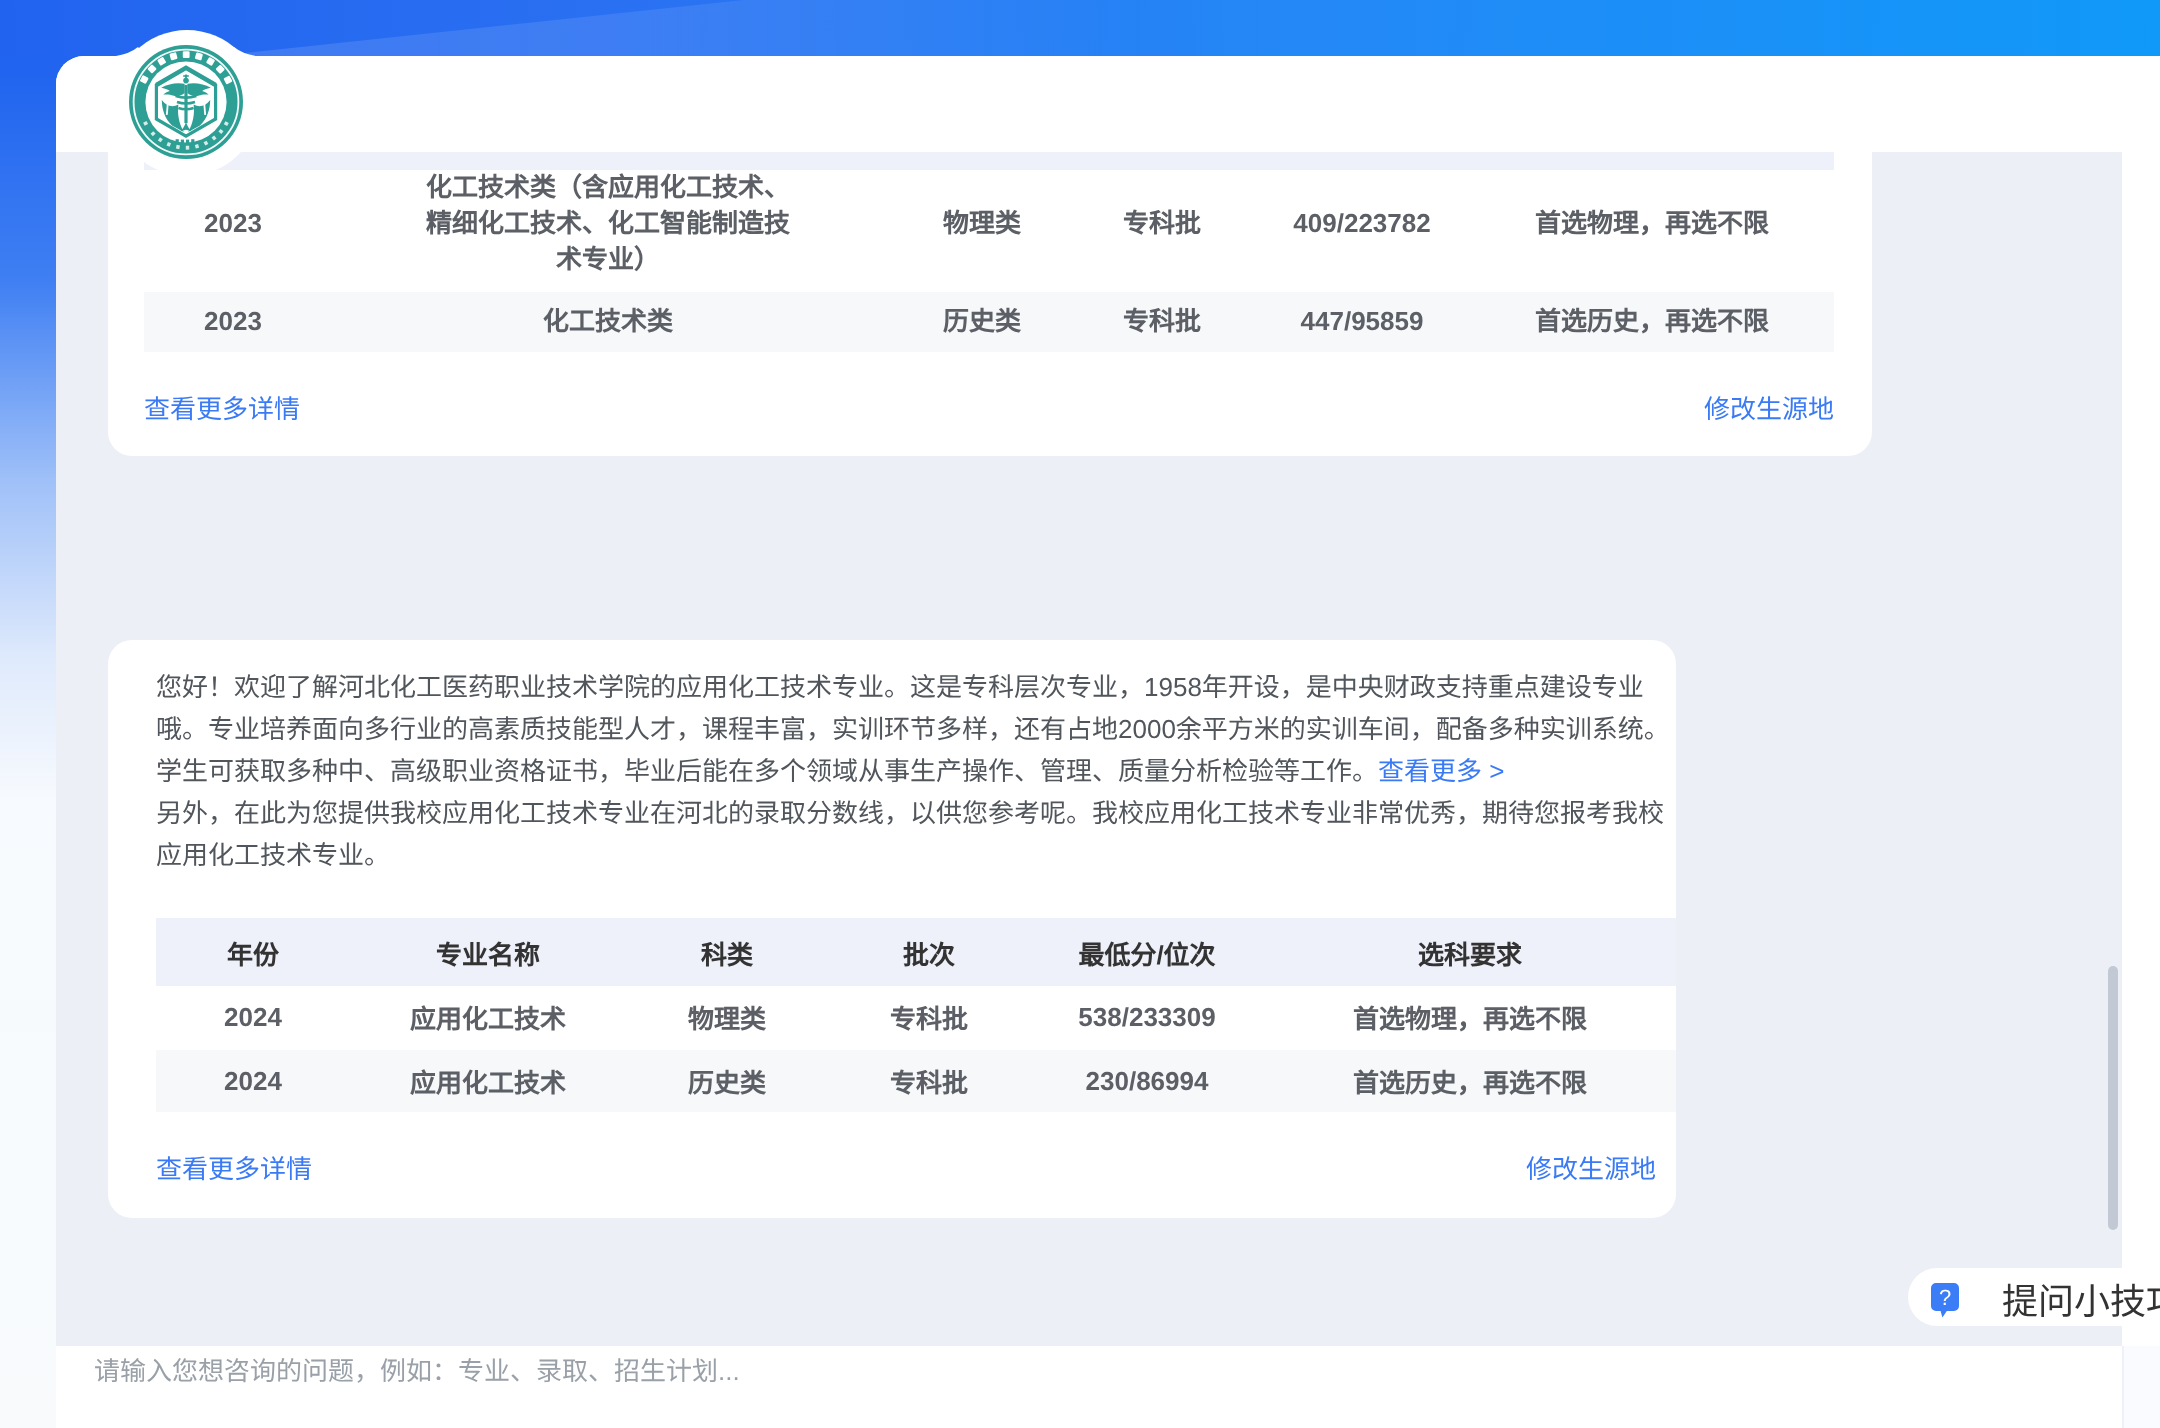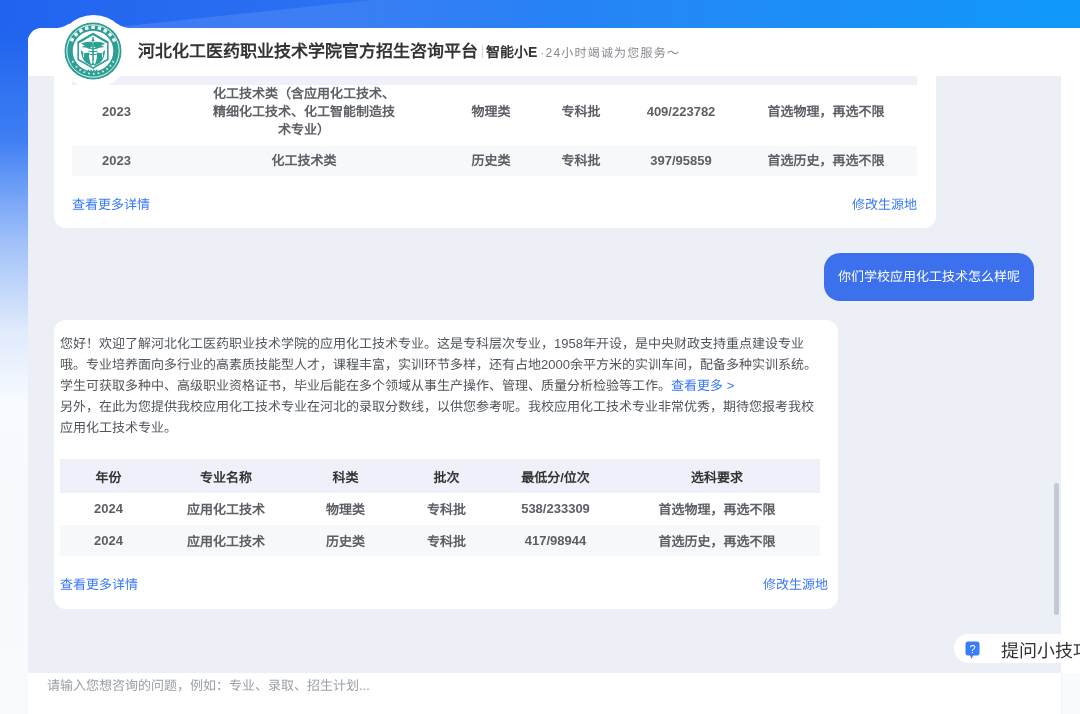--- a/index.html
+++ b/index.html
@@ -21,21 +21,21 @@
 .logo { position:absolute; left:31px; top:-11px; width:68px; height:68px; }
 .logoring { position:absolute; left:28.5px; top:-13.5px; width:73px; height:73px; background:#fff; border-radius:50%; }
 .fillets { position:absolute; left:0; top:-14px; width:200px; height:42px; }
 .htitle { position:absolute; left:110px; top:0; height:48px; line-height:48px; font-size:17px; font-weight:bold; color:#333; white-space:nowrap; }
 .hsep { display:inline-block; width:1px; height:13px; background:#d0d3d8; margin:0 3px 0 4px; vertical-align:-1px; }
 .hsub { font-size:14px; font-weight:bold; color:#333; }
 .hsub2 { font-size:12px; font-weight:normal; color:#85898f; letter-spacing:1.2px; margin-left:3px; }
 
 .card { position:absolute; background:#fff; border-radius:12px; }
 .card1 { left:26px; top:-35px; width:882px; padding:10px 19px 14px 18px; }
-.card2 { left:26px; top:244px; width:784px; padding:13px 10px 15px 6px; }
+.card2 { left:26px; top:244px; width:784px; padding:13px 10px 15px 24px; }
 table { border-collapse:collapse; table-layout:fixed; font-size:13px; color:#5c6066; }
 .t1 { width:845px; }
 .t2 { width:760px; }
 td,th { text-align:center; font-weight:bold; padding:0; }
 .t1 thead th, .t2 thead th { font-weight:bold; color:#333; height:34px; }
 .t1 thead th { color:transparent; }
 .t1 thead, .t2 thead { background:#eef1f9;margin-top:26px; }
 .t1 tbody td { line-height:18px; padding:0 0 7px; } .t1 tbody tr.rowg td { padding:6px 0; }
 .t2 tbody td { height:31.5px; }
 .rowg td { background:#f7f8fa; }
@@ -90,32 +90,31 @@
             <td>物理类</td>
             <td>专科批</td>
             <td>409/223782</td>
             <td>首选物理，再选不限</td>
           </tr>
         <tr class="rowg">
             <td>2023</td>
             <td>化工技术类</td>
             <td>历史类</td>
             <td>专科批</td>
-            <td>397/95859</td>
+            <td>447/95859</td>
             <td>首选历史，再选不限</td>
           </tr>
       </tbody>
     </table>
     <div class="links">
         <a class="lnk" href="#">查看更多详情</a>
         <a class="lnk" href="#">修改生源地</a>
       </div>
   </div>
 
-  <div class="bubble">你们学校应用化工技术怎么样呢</div>
 
   <div class="card card2">
     <div class="para">您好！欢迎了解河北化工医药职业技术学院的应用化工技术专业。这是专科层次专业，1958年开设，是中央财政支持重点建设专业<br>哦。专业培养面向多行业的高素质技能型人才，课程丰富，实训环节多样，还有占地2000余平方米的实训车间，配备多种实训系统。<br>学生可获取多种中、高级职业资格证书，毕业后能在多个领域从事生产操作、管理、质量分析检验等工作。<a class="lnk" href="#">查看更多 &gt;</a><br>另外，在此为您提供我校应用化工技术专业在河北的录取分数线，以供您参考呢。我校应用化工技术专业非常优秀，期待您报考我校<br>应用化工技术专业。</div>
     <div class="t2wrap">
       <table class="t2">
         <colgroup>
             <col style="width:97px">
             <col style="width:138px">
             <col style="width:101px">
             <col style="width:101px">
@@ -139,21 +138,21 @@
               <td>物理类</td>
               <td>专科批</td>
               <td>538/233309</td>
               <td>首选物理，再选不限</td>
             </tr>
           <tr class="rowg">
               <td>2024</td>
               <td>应用化工技术</td>
               <td>历史类</td>
               <td>专科批</td>
-              <td>417/98944</td>
+              <td>230/86994</td>
               <td>首选历史，再选不限</td>
             </tr>
         </tbody>
       </table>
     </div>
     <div class="links">
         <a class="lnk" href="#">查看更多详情</a>
         <a class="lnk" href="#">修改生源地</a>
       </div>
   </div>
@@ -255,21 +254,20 @@
         <path d="M34,44 C33.2,46.4 32.1,47.9 30.9,48.8 L34,47.9 L37.1,48.8 C35.9,47.9 34.8,46.4 34,44 Z" fill="#2d9f94"></path>
       </g>
       <g fill="#2d9f94">
         <rect x="28.8" y="52.6" width="1.6" height="2.2"></rect>
         <rect x="31.4" y="52.8" width="1.6" height="2.2"></rect>
         <rect x="34" y="52.8" width="1.6" height="2.2"></rect>
         <rect x="36.6" y="52.6" width="1.6" height="2.2"></rect>
       </g>
     </svg>
   </div>
-  <div class="htitle">河北化工医药职业技术学院官方招生咨询平台<span class="hsep"></span><span class="hsub">智能小E</span><span class="hsub2">·24小时竭诚为您服务～</span></div>
 </div>
 <div class="brstrip"></div>
 <div class="inputbar">
     <div class="placeholder">请输入您想咨询的问题，例如：专业、录取、招生计划...</div>
   </div>
 <div class="pill">
   <svg class="pillicon" viewBox="0 0 15 18">
     <path d="M3 0.5 h9 a2.5 2.5 0 0 1 2.5 2.5 v9 a2.5 2.5 0 0 1 -2.5 2.5 h-3.6 l-2.2 3.2 -0.9 -3.2 h-2.3 a2.5 2.5 0 0 1 -2.5 -2.5 v-9 a2.5 2.5 0 0 1 2.5 -2.5 z" fill="#3b7cf7"></path>
     <text x="7.6" y="11.6" font-size="11" fill="#fff" text-anchor="middle" font-family="Liberation Sans, sans-serif">?</text>
   </svg>

